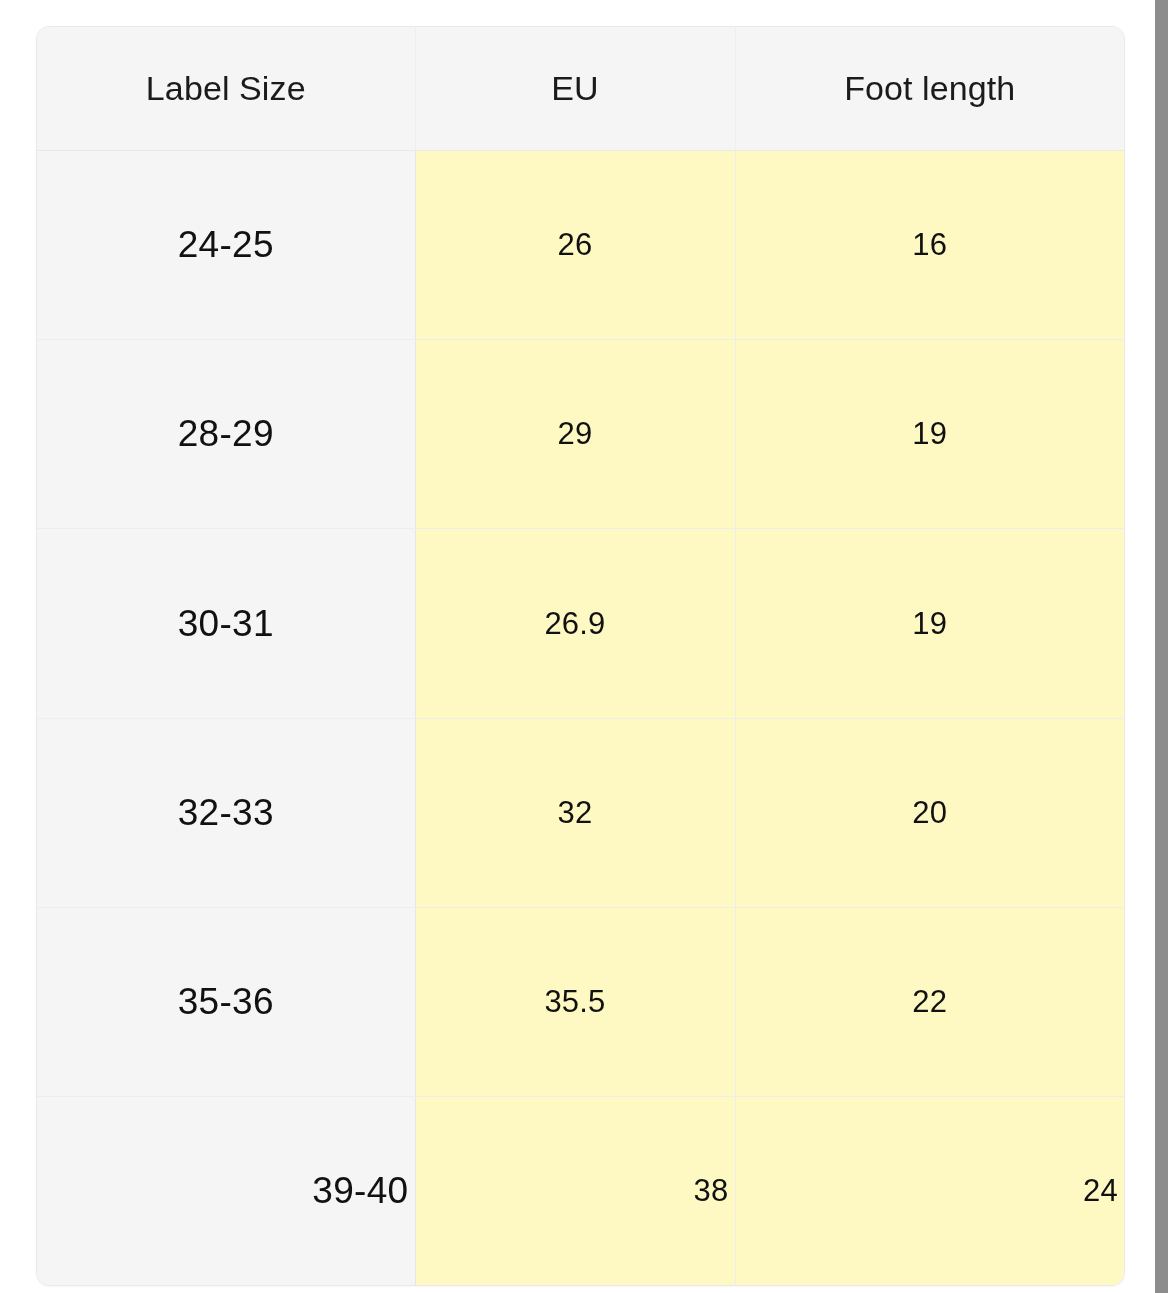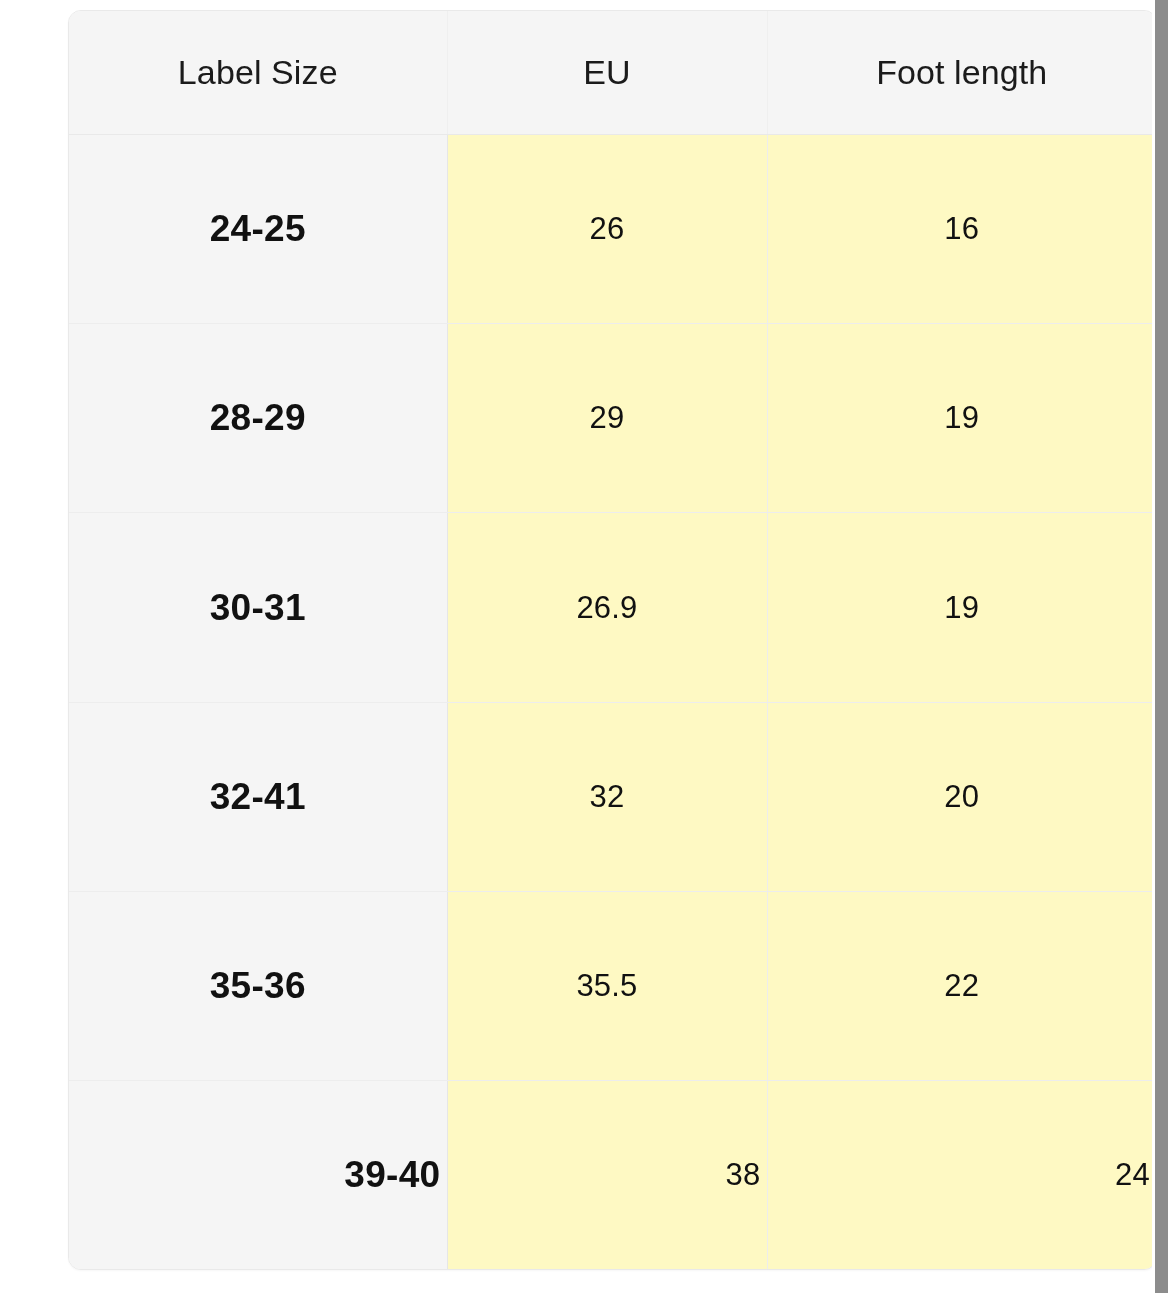--- a/index.html
+++ b/index.html
@@ -22,30 +22,29 @@
     top: 0;
     width: 1170px;
     height: 1293px;
     background: #ffffff;
   }
 
   
   #size-chart-card {
     position: absolute;
     left: 36px;
-    top: 10px;
+    top: 26px;
     width: 1089px;
     height: 1260px;
     box-sizing: border-box;
     background: #ffffff;
     border: 1px solid #e9e9e9;
     border-radius: 13px;
     overflow: hidden;
     box-shadow: 0 1px 2px rgba(0,0,0,0.035);
-    margin-left: 32px;
   }
 
   table.size-table {
     width: 100%;
     height: 100%;
     border-collapse: collapse;
     table-layout: fixed;
   }
 
   
@@ -79,21 +78,21 @@
     border-bottom: 1px solid #ededed;
     border-right: 1px solid #ededed;
     color: #111111;
   }
   tbody tr.data-row td:last-child { border-right: none; }
   tbody tr.data-row:last-child td { border-bottom: none; text-align: right; }
 
   tbody tr.data-row td.cell-label {
     background: #f5f5f5;
     font-size: 37px;
-    font-weight: 700;
+    font-weight: 400;
     letter-spacing: 0.3px;
     border-right: 1px solid #e6e6e6;
   }
   tbody tr.data-row td.cell-eu,
   tbody tr.data-row td.cell-foot {
     background: #fef9c3;
     font-size: 31px;
     font-weight: 400;
     letter-spacing: 0.2px;
   }
@@ -151,21 +150,21 @@
           <td class="cell-foot">19</td>
         </tr>
 
         <tr class="data-row">
           <td class="cell-label">30-31</td>
           <td class="cell-eu">26.9</td>
           <td class="cell-foot">19</td>
         </tr>
 
         <tr class="data-row">
-          <td class="cell-label">32-41</td>
+          <td class="cell-label">32-33</td>
           <td class="cell-eu">32</td>
           <td class="cell-foot">20</td>
         </tr>
 
 
         <tr class="data-row">
           <td class="cell-label">35-36</td>
           <td class="cell-eu">35.5</td>
           <td class="cell-foot">22</td>
         </tr>

